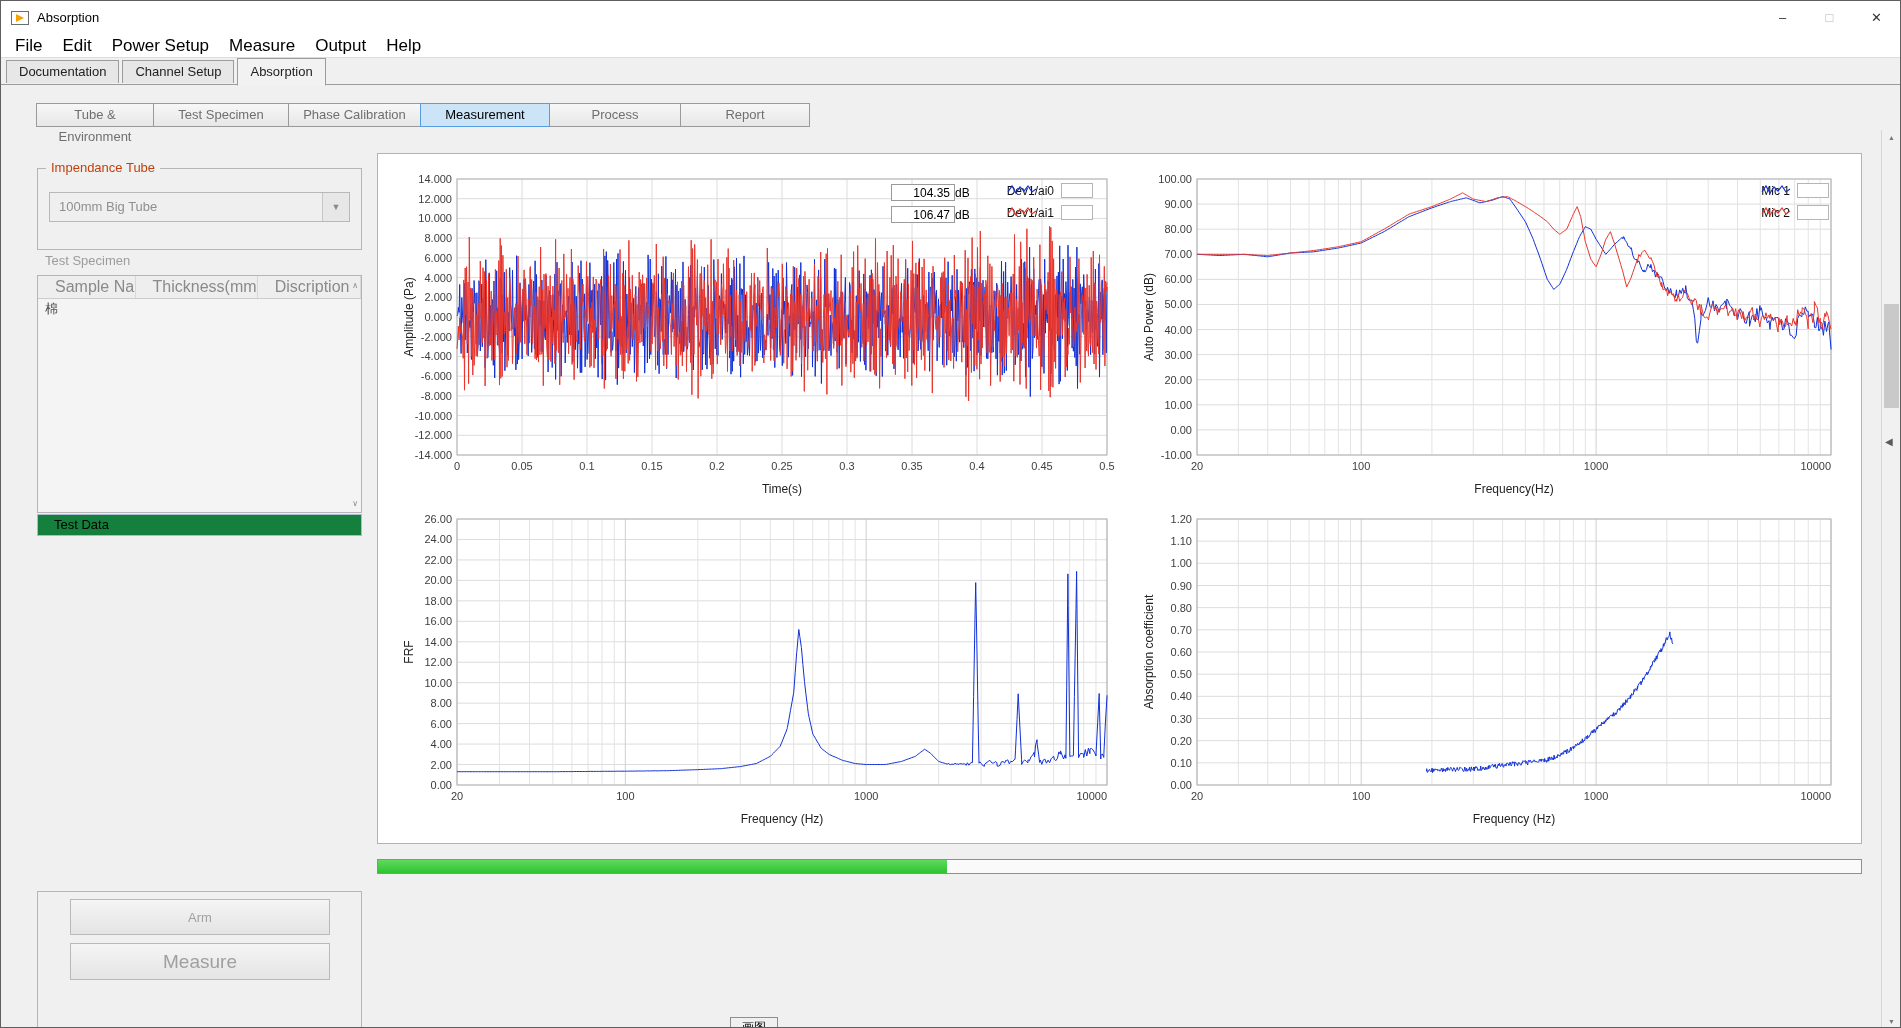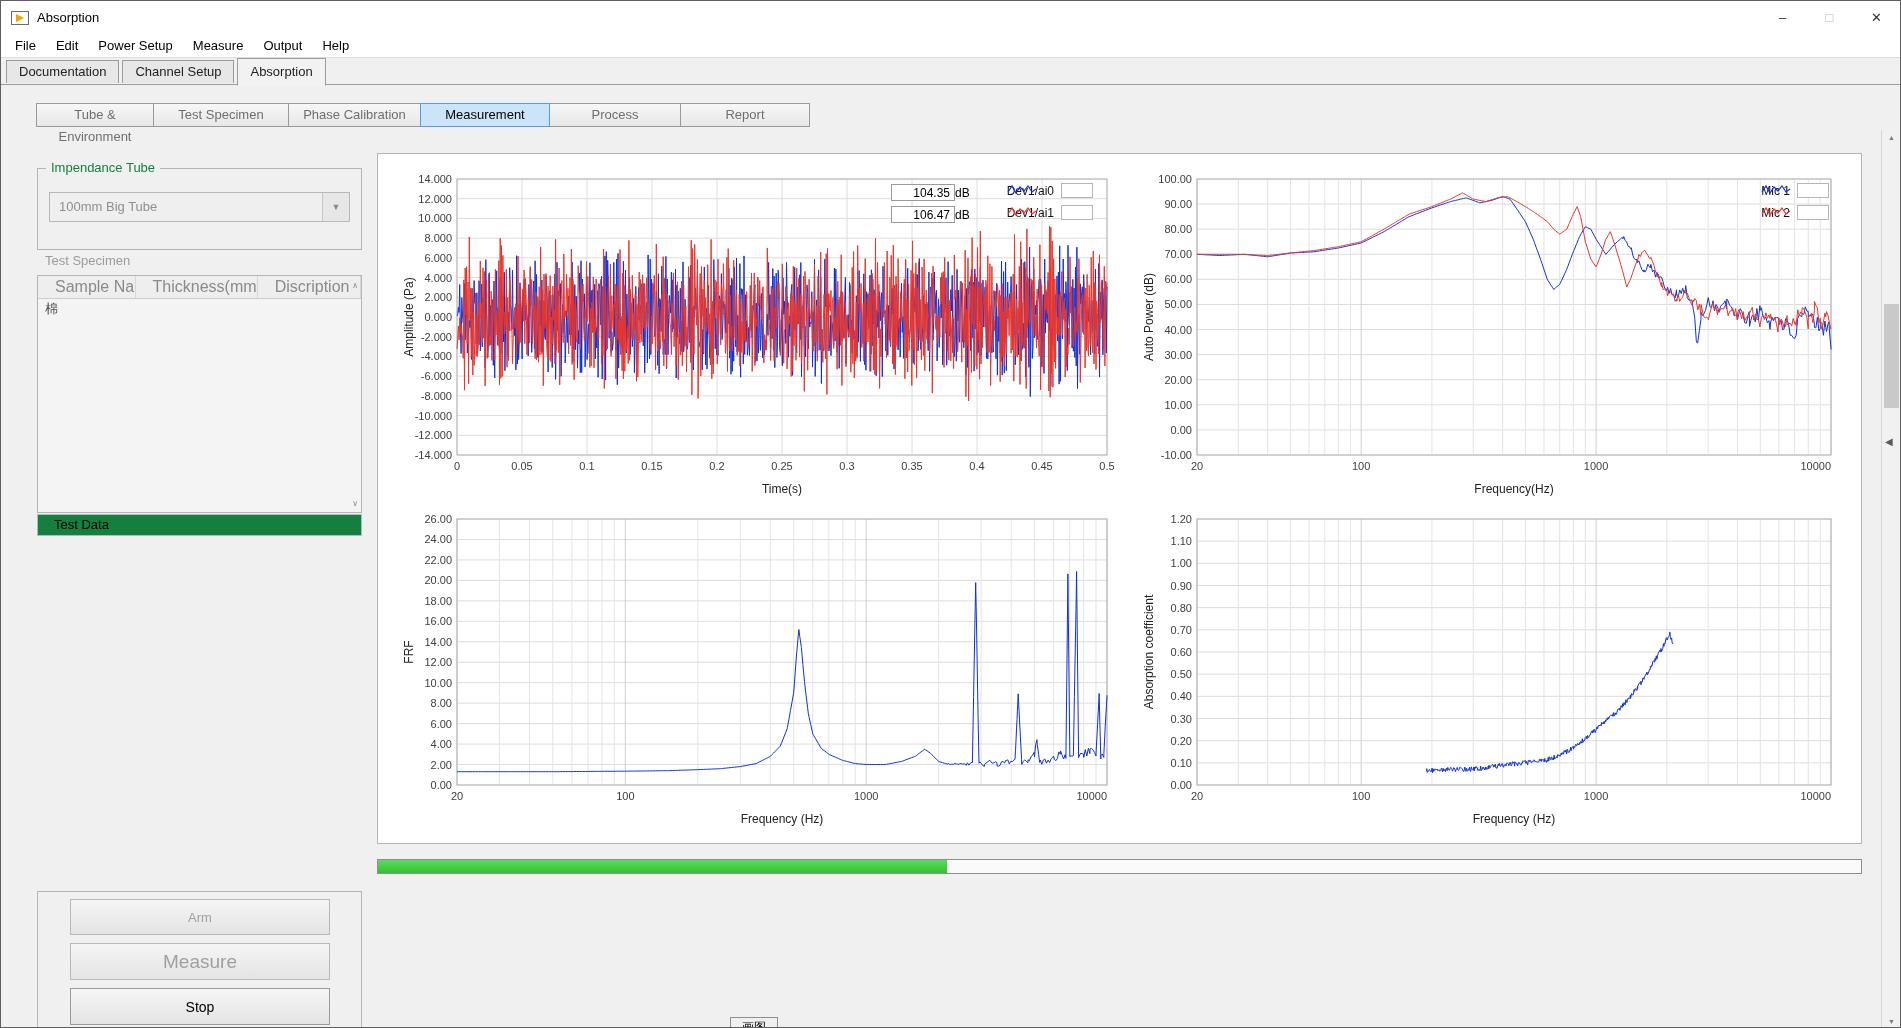--- a/index.html
+++ b/index.html
@@ -9,35 +9,35 @@
   #titlebar{position:absolute;left:0;top:0;width:100%;height:33px;background:#ffffff;display:flex;align-items:center;}
   #app-icon{width:18px;height:14px;margin-left:10px;position:relative;background:#fff;border:1px solid #6d6d6d;box-sizing:border-box;}
   #app-icon .tri{position:absolute;left:4px;top:2px;width:0;height:0;border-left:8px solid #f5a300;border-top:4px solid transparent;border-bottom:4px solid transparent;}
   #title{font-size:13px;margin-left:8px;}
   #wincontrols{margin-left:auto;display:flex;height:100%;}
   .winbtn{width:47px;height:33px;display:flex;align-items:center;justify-content:center;font-size:13px;color:#333;}
   .winbtn.dim{color:#b8b8b8;}
 
   
   #menubar{position:absolute;left:0;top:33px;width:100%;height:24px;background:#fff;border-bottom:1px solid #dcdcdc;display:flex;align-items:center;padding-left:4px;box-sizing:border-box;}
-  .menu-item{padding:0 10px;font-size:13px;height:22px;line-height:22px;}
+  .menu-item{padding:0 10px;font-size:17px;height:22px;line-height:22px;}
 
   
   #tabbar{position:absolute;left:0;top:57px;width:100%;height:27px;background:#f0f0f0;border-bottom:1px solid #9c9c9c;display:flex;align-items:center;padding-left:5px;box-sizing:border-box;}
   .tab{height:22px;line-height:22px;padding:0 12px;border:1px solid #9c9c9c;border-bottom:none;background:#e7e7e7;margin-right:3px;font-size:13px;color:#222;}
   .tab.selected{height:26px;line-height:26px;background:#f2f2f2;margin-bottom:-1px;border-bottom:1px solid #f2f2f2;}
 
   
   #subtabs{position:absolute;left:36px;top:102px;height:24px;display:flex;}
   .subtab{height:24px;line-height:22px;border:1px solid #9a9a9a;background:linear-gradient(#f7f7f7,#e7e7e7);color:#6f6f6f;font-size:13px;text-align:center;margin-left:-1px;box-sizing:border-box;}
   .subtab.selected{color:#000;z-index:2;}
 
   
   #tube-group{position:absolute;left:36px;top:167px;width:325px;height:82px;border:1px solid #b5b5b5;box-sizing:border-box;}
-  .group-label{position:absolute;top:-9px;left:8px;background:#f0f0f0;padding:0 5px;font-size:13px;color:#15803d;}
+  .group-label{position:absolute;top:-9px;left:8px;background:#f0f0f0;padding:0 5px;font-size:13px;color:#c2410c;}
   #tube-select{position:absolute;left:11px;top:23px;width:301px;height:30px;background:#efefef;border:1px solid #b8b8b8;box-sizing:border-box;font-size:13px;color:#8f8f8f;line-height:28px;padding-left:9px;}
   #tube-dd{position:absolute;right:0;top:0;width:26px;height:100%;border-left:1px solid #c6c6c6;background:#e7e7e7;text-align:center;color:#8a8a8a;font-size:9px;line-height:28px;}
   #spec-label{position:absolute;left:44px;top:252px;font-size:13px;color:#9c9c9c;}
   #specimen-table{position:absolute;left:36px;top:274px;width:325px;height:238px;border:1px solid #b5b5b5;background:#f4f4f4;box-sizing:border-box;}
   #spec-header{display:flex;height:22px;background:#eeeeee;border-bottom:1px solid #cdcdcd;}
   .spec-th{font-size:16px;color:#8a8a8a;line-height:21px;padding-left:7px;border-right:1px solid #d8d8d8;box-sizing:border-box;overflow:hidden;white-space:nowrap;margin-left:10px;}
   .spec-row{display:flex;height:19px;}
   .spec-td{font-size:13px;color:#4f4f4f;line-height:19px;padding-left:7px;box-sizing:border-box;}
   .tbl-arrow{position:absolute;right:3px;color:#8a8a8a;font-size:8px;}
   #tbl-up{top:5px;} #tbl-dn{bottom:4px;}
@@ -145,21 +145,20 @@
       </div>
     <span class="tbl-arrow" id="tbl-up">∧</span>
     <span class="tbl-arrow" id="tbl-dn">∨</span>
   </div>
 
   <div id="testdata-header">Test Data</div>
 
   <div id="btn-group">
     <button class="sbtn" id="arm-btn">Arm</button>
     <button class="sbtn" id="measure-btn">Measure</button>
-    <button class="sbtn" id="stop-btn">Stop</button>
   </div>
 
   <div id="main-panel"></div>
 
   <div id="chart0" class="chartbox">
     <div class="readout" style="top:15px">
       <span class="rbox">104.35</span>
       <span class="runit">dB</span>
     </div>
     <div class="readout" style="top:37px">

